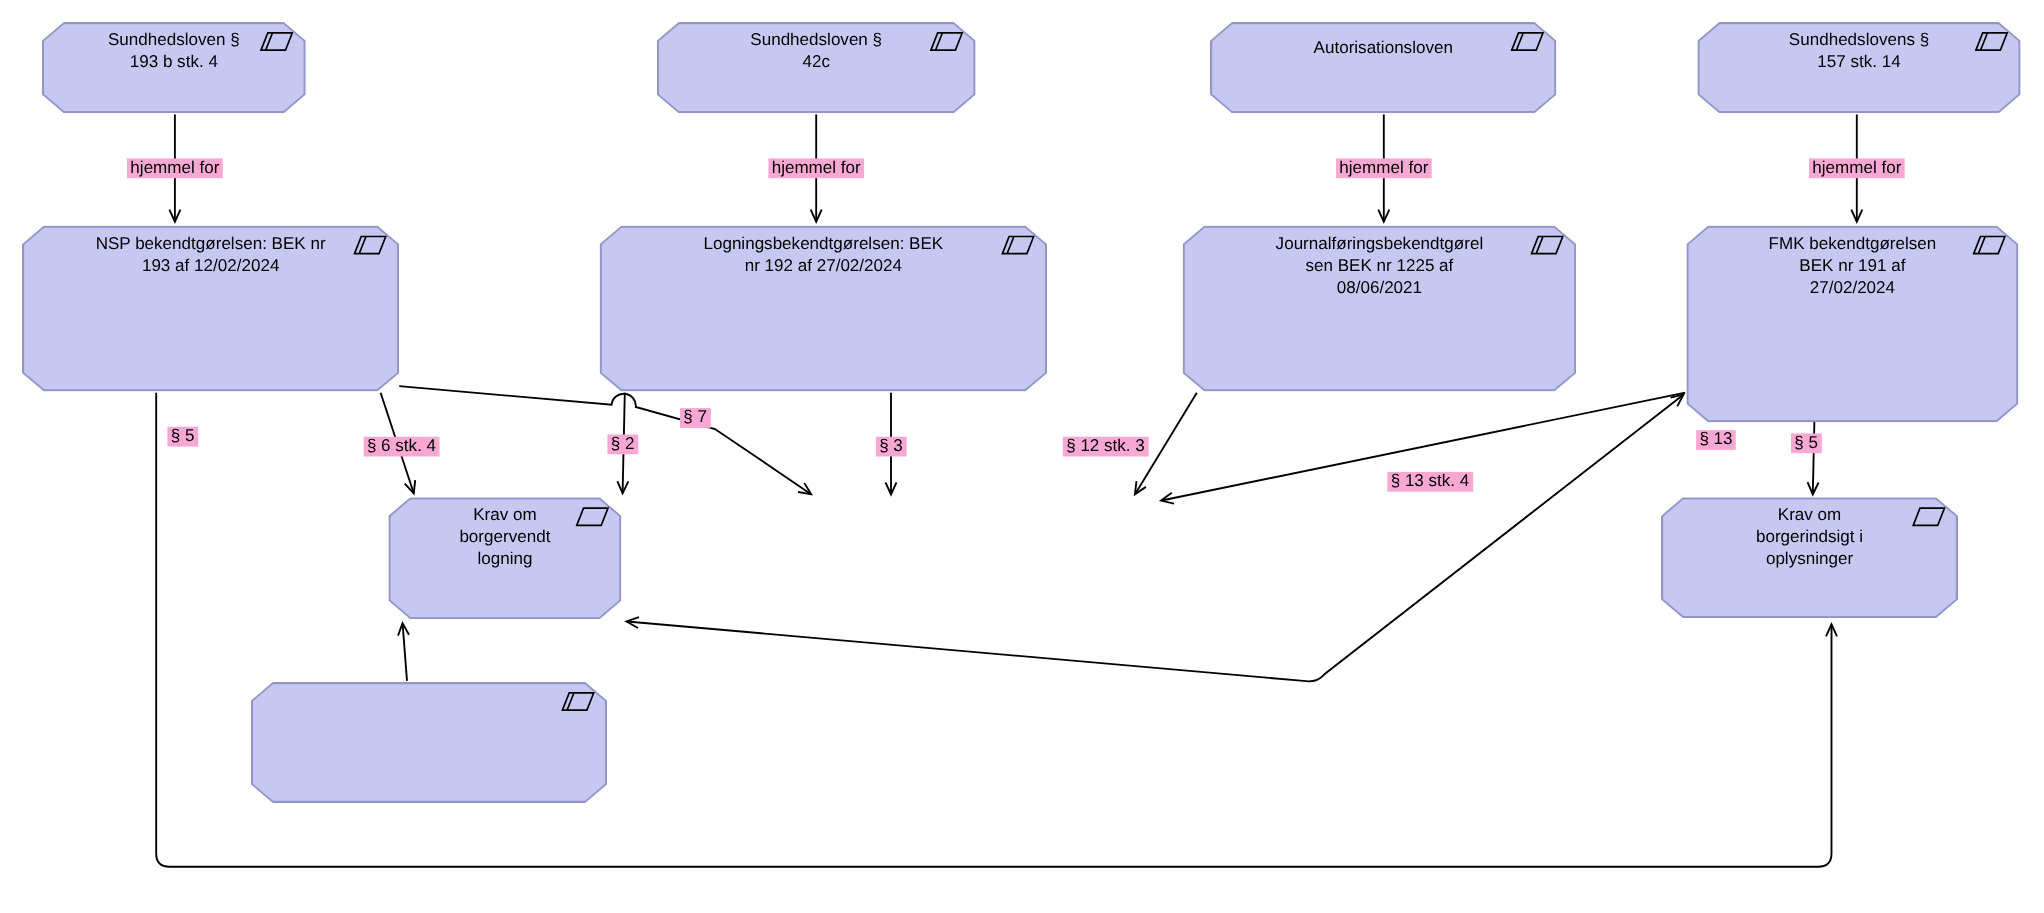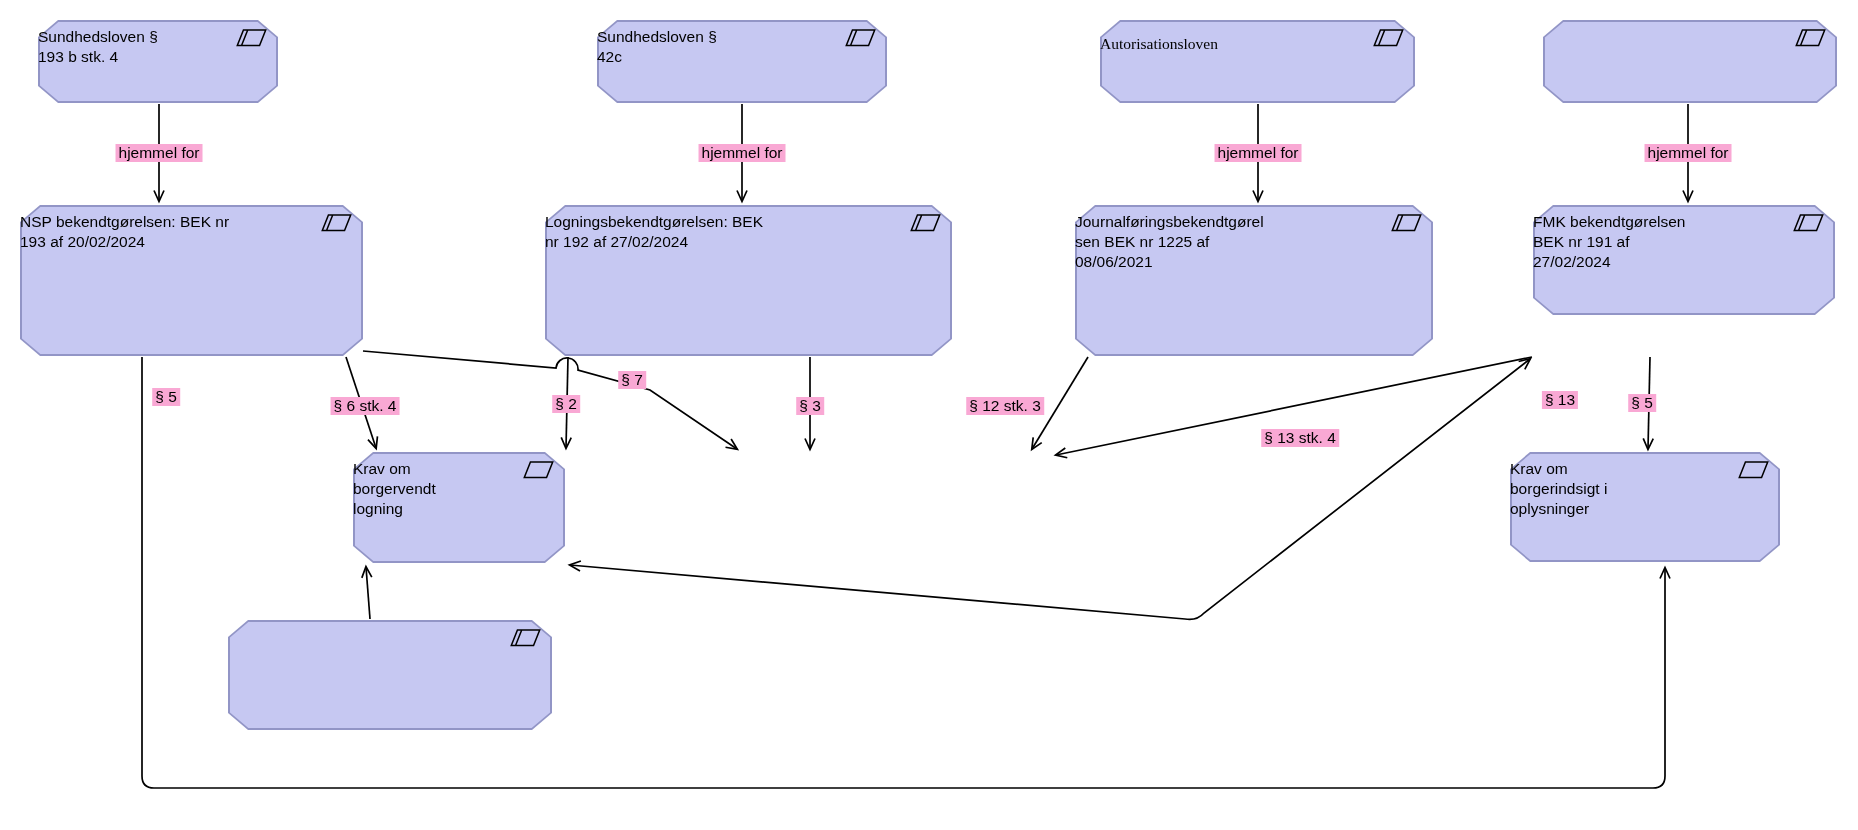--- a/index.html
+++ b/index.html
@@ -15,21 +15,21 @@
     clip-path:polygon(20px 0,calc(100% - 20px) 0,100% 17px,100% calc(100% - 17px),
       calc(100% - 20px) 100%,20px 100%,0 calc(100% - 17px),0 17px);
   }
   .node .oct-fill{
     position:absolute;inset:1.7px;background:var(--fill-c);
     clip-path:polygon(19px 0,calc(100% - 19px) 0,100% 16px,100% calc(100% - 16px),
       calc(100% - 19px) 100%,19px 100%,0 calc(100% - 16px),0 16px);
   }
   .node-label{
     position:absolute;left:0;right:0;top:7px;
-    white-space:pre-line;
+    text-align:center;white-space:pre-line;
     font-size:15.5px;line-height:1.28;
   }
   .node-icon{position:absolute;top:9px;right:11px;width:31px;height:18px;}
   .edge-label{
     position:absolute;transform:translate(-50%,-50%);
     background:#f9a8d4;padding:0 3px;font-size:15.5px;white-space:nowrap;
   }
 </style>
 </head>
 <body>
@@ -91,38 +91,40 @@
     <div class="oct-fill"></div>
     <span class="node-label">Sundhedsloven §
 42c</span>
     <svg class="node-icon" viewBox="0 0 32 19">
       <path d="M1,17.5 L7.5,1 L31,1 L24.5,17.5 Z M12,1 L5.5,17.5" fill="none" stroke="#000" stroke-width="1.6"></path>
     </svg>
   </div>
   <div class="node" style="left: 1100px; top: 20px; width: 315px; height: 83px; --fill-c: #c6c8f2; --border-c: #9295c6;">
     <div class="oct-border"></div>
     <div class="oct-fill"></div>
-    <span class="node-label" style="top:14px;font-family:Liberation Serif, serif;">Autorisationsloven</span>
+    <span class="node-label" style="top:14px;">Autorisationsloven</span>
     <svg class="node-icon" viewBox="0 0 32 19">
       <path d="M1,17.5 L7.5,1 L31,1 L24.5,17.5 Z M12,1 L5.5,17.5" fill="none" stroke="#000" stroke-width="1.6"></path>
     </svg>
   </div>
   <div class="node" style="left: 1543px; top: 20px; width: 294px; height: 83px; --fill-c: #c6c8f2; --border-c: #9295c6;">
     <div class="oct-border"></div>
     <div class="oct-fill"></div>
+    <span class="node-label">Sundhedslovens §
+157 stk. 14</span>
     <svg class="node-icon" viewBox="0 0 32 19">
       <path d="M1,17.5 L7.5,1 L31,1 L24.5,17.5 Z M12,1 L5.5,17.5" fill="none" stroke="#000" stroke-width="1.6"></path>
     </svg>
   </div>
 
   <div class="node" style="left: 20px; top: 205px; width: 343px; height: 151px; --fill-c: #c6c8f2; --border-c: #9295c6;">
     <div class="oct-border"></div>
     <div class="oct-fill"></div>
     <span class="node-label">NSP bekendtgørelsen: BEK nr
-193 af 20/02/2024</span>
+193 af 12/02/2024</span>
     <svg class="node-icon" viewBox="0 0 32 19">
       <path d="M1,17.5 L7.5,1 L31,1 L24.5,17.5 Z M12,1 L5.5,17.5" fill="none" stroke="#000" stroke-width="1.6"></path>
     </svg>
   </div>
   <div class="node" style="left: 545px; top: 205px; width: 407px; height: 151px; --fill-c: #c6c8f2; --border-c: #9295c6;">
     <div class="oct-border"></div>
     <div class="oct-fill"></div>
     <span class="node-label">Logningsbekendtgørelsen: BEK
 nr 192 af 27/02/2024</span>
     <svg class="node-icon" viewBox="0 0 32 19">
@@ -132,21 +134,21 @@
   <div class="node" style="left: 1075px; top: 205px; width: 358px; height: 151px; --fill-c: #c6c8f2; --border-c: #9295c6;">
     <div class="oct-border"></div>
     <div class="oct-fill"></div>
     <span class="node-label">Journalføringsbekendtgørel
 sen BEK nr 1225 af
 08/06/2021</span>
     <svg class="node-icon" viewBox="0 0 32 19">
       <path d="M1,17.5 L7.5,1 L31,1 L24.5,17.5 Z M12,1 L5.5,17.5" fill="none" stroke="#000" stroke-width="1.6"></path>
     </svg>
   </div>
-  <div class="node" style="left: 1533px; top: 205px; width: 302px; height: 110px; --fill-c: #c6c8f2; --border-c: #9295c6;">
+  <div class="node" style="left: 1533px; top: 205px; width: 302px; height: 179px; --fill-c: #c6c8f2; --border-c: #9295c6;">
     <div class="oct-border"></div>
     <div class="oct-fill"></div>
     <span class="node-label">FMK bekendtgørelsen
 BEK nr 191 af
 27/02/2024</span>
     <svg class="node-icon" viewBox="0 0 32 19">
       <path d="M1,17.5 L7.5,1 L31,1 L24.5,17.5 Z M12,1 L5.5,17.5" fill="none" stroke="#000" stroke-width="1.6"></path>
     </svg>
   </div>
 

